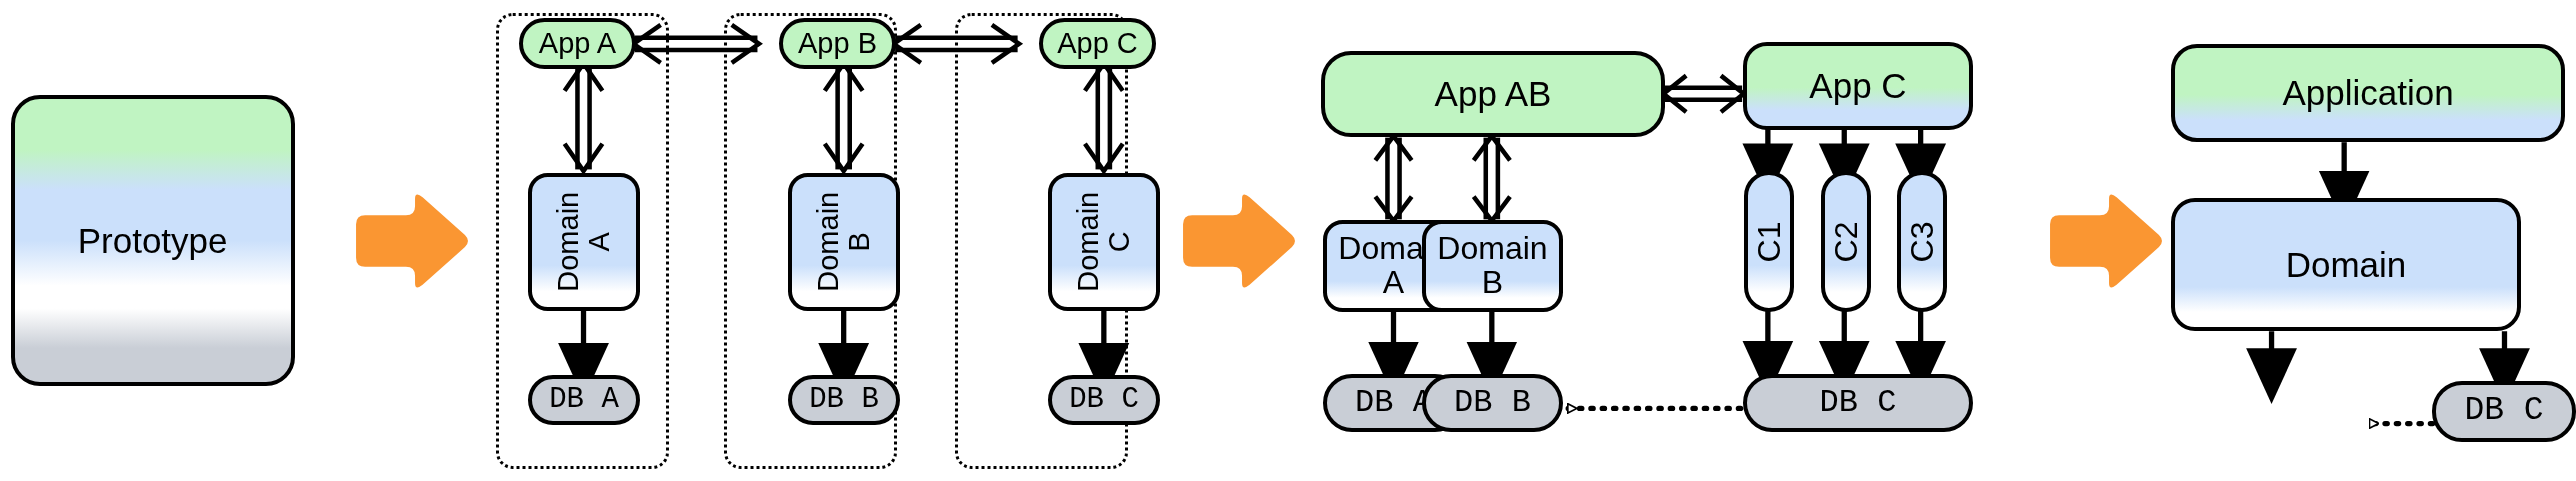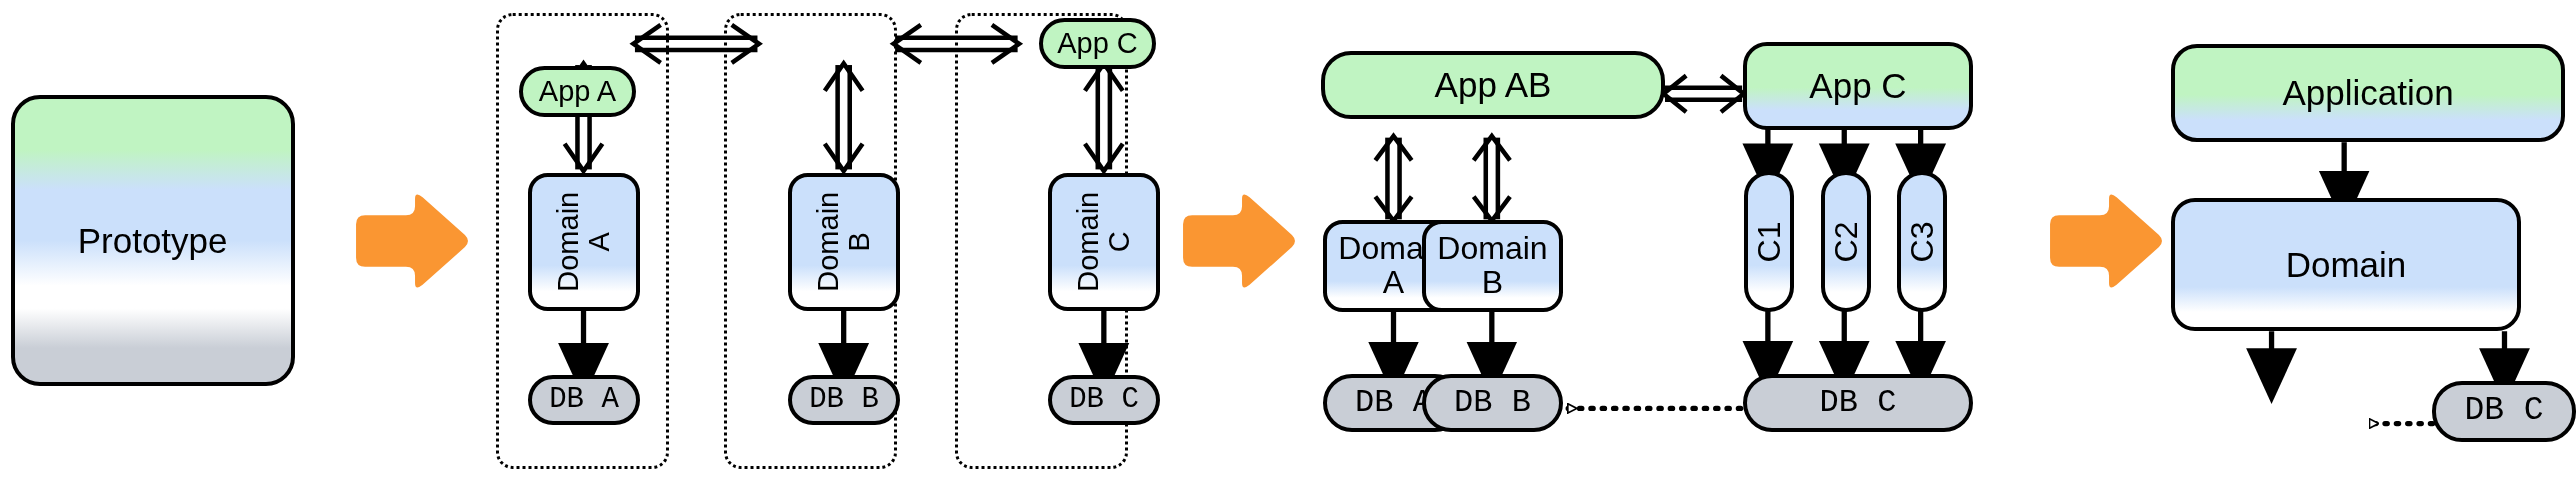--- a/index.html
+++ b/index.html
@@ -225,51 +225,54 @@
   </svg>
 
   <div class="group-frame" style="left:496px; top:13px; width:173px; height:456px;"></div>
   <div class="group-frame" style="left:724px; top:13px; width:173px; height:456px;"></div>
   <div class="group-frame" style="left:955px; top:13px; width:173px; height:456px;"></div>
 
   <div class="node fill-proto" style="left:10.6px; top:95px; width:284px; height:291px; border-radius:29px; font-size:35px;">
     <span class="node-label">Prototype</span>
   </div>
 
-  <div class="node fill-green" style="left:519px; top:18px; width:117px; height:51px; border-radius:26px; font-size:29px;margin-top:48px;">
+  <div class="node fill-green" style="left:519px; top:18px; width:117px; height:51px; border-radius:26px; font-size:29px;">
     <span class="node-label">App A</span>
   </div>
   <div class="node fill-blue-white rot90" style="left:528px; top:173px; width:112px; height:138px; border-radius:19.7px; font-size:29px;">
     <span class="node-label">Domain
 A</span>
   </div>
   <div class="node fill-gray" style="left:528px; top:375px; width:112px; height:50px; border-radius:25px; font-size:29px;">
     <span class="node-label">DB A</span>
   </div>
 
+  <div class="node fill-green" style="left:779px; top:18px; width:117px; height:51px; border-radius:26px; font-size:29px;">
+    <span class="node-label">App B</span>
+  </div>
   <div class="node fill-blue-white rot90" style="left:788px; top:173px; width:112px; height:138px; border-radius:19.7px; font-size:29px;">
     <span class="node-label">Domain
 B</span>
   </div>
   <div class="node fill-gray" style="left:788px; top:375px; width:112px; height:50px; border-radius:25px; font-size:29px;">
     <span class="node-label">DB B</span>
   </div>
 
   <div class="node fill-green" style="left:1039px; top:18px; width:117px; height:51px; border-radius:26px; font-size:29px;">
     <span class="node-label">App C</span>
   </div>
   <div class="node fill-blue-white rot90" style="left:1048px; top:173px; width:112px; height:138px; border-radius:19.7px; font-size:29px;">
     <span class="node-label">Domain
 C</span>
   </div>
   <div class="node fill-gray" style="left:1048px; top:375px; width:112px; height:50px; border-radius:25px; font-size:29px;">
     <span class="node-label">DB C</span>
   </div>
 
-  <div class="node fill-green" style="left:1321px; top:51px; width:344px; height:68px; border-radius:30px; font-size:35px;">
+  <div class="node fill-green" style="left:1321px; top:51px; width:344px; height:86px; border-radius:30px; font-size:35px;">
     <span class="node-label">App AB</span>
   </div>
   <div class="node fill-green-blue" style="left:1743px; top:42px; width:230px; height:88px; border-radius:24px; font-size:35px;">
     <span class="node-label">App C</span>
   </div>
 
   <div class="node fill-blue-white" style="left:1323px; top:220px; width:141px; height:92px; border-radius:19.7px; font-size:32px;">
     <span class="node-label">Domain
 A</span>
   </div>

